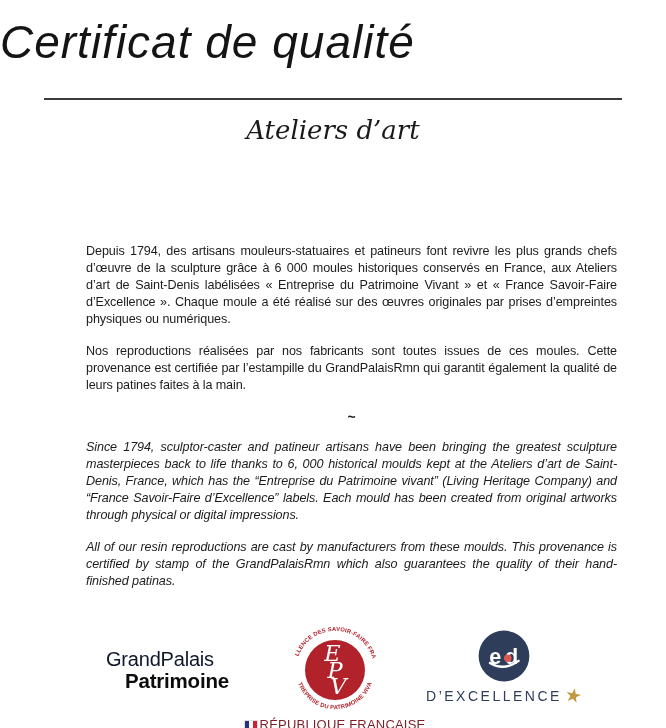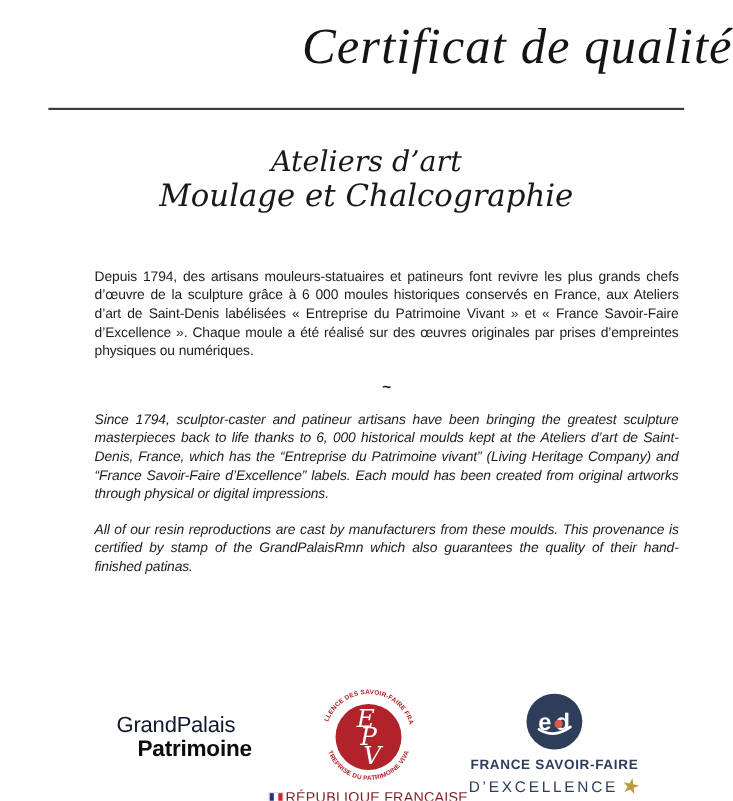--- a/index.html
+++ b/index.html
@@ -5,31 +5,31 @@
   html,body { margin:0; padding:0; }
   body {
     width:666px; height:728px; position:relative; overflow:hidden;
     background:#ffffff; color:#1c1c1c;
     font-family:"Liberation Sans", sans-serif;
   }
   .page { position:absolute; inset:0; }
 
   .title {
     position:absolute; top:0; left:0; right:0; margin:0;
-    text-align:right;
-    font-family:Liberation Serif, serif; font-style:italic; font-weight:normal;
+    text-align:left;
+    font-family:Liberation Sans, sans-serif; font-style:italic; font-weight:normal;
     font-size:46px; line-height:84px; letter-spacing:1px; color:#141414;
   }
   .rule { position:absolute; top:98px; left:44px; width:578px; height:2px; background:#3c3c3c; }
 
   .subtitle {
     position:absolute; left:0; right:0; text-align:center;
     font-family:"DejaVu Serif", serif; font-style:italic; color:#191919;
   }
-  .sub1 { top:132px; font-size:26px; }
+  .sub1 { top:115px; font-size:26px; }
   .sub2 { top:161px; font-size:28px; }
 
   .text-col { position:absolute; top:243px; left:56px; width:531px;margin-left:30px; }
   .text-col p {
     margin:0 0 15px; font-size:12.6px; line-height:17px;
     text-align:justify; letter-spacing:-0.1px;
   }
   .text-col p.en { font-style:italic; }
   .tilde { text-align:center; font-size:14px; font-weight:bold; line-height:17px; margin:0 0 13px; }
 
@@ -67,24 +67,24 @@
 </head>
 <body>
 
 <div class="page">
 
   <h1 class="title">Certificat de qualité</h1>
 
   <div class="rule"></div>
 
   <div class="subtitle sub1">Ateliers d’art</div>
-  <div class="subtitle sub2">Moulage et Chalcographie</div>
 
   <div class="text-col">
     <p class="fr">Depuis 1794, des artisans mouleurs-statuaires et patineurs font revivre les plus grands chefs d’œuvre de la sculpture grâce à 6 000 moules historiques conservés en France, aux Ateliers d’art de Saint-Denis labélisées « Entreprise du Patrimoine Vivant » et « France Savoir-Faire d’Excellence ». Chaque moule a été réalisé sur des œuvres originales par prises d’empreintes physiques ou numériques.</p>
+    <p class="fr">Nos reproductions réalisées par nos fabricants sont toutes issues de ces moules. Cette provenance est certifiée par l’estampille du GrandPalaisRmn qui garantit également la qualité de leurs patines faites à la main.</p>
     <div class="tilde">~</div>
     <p class="en">Since 1794, sculptor-caster and patineur artisans have been bringing the greatest sculpture masterpieces back to life thanks to 6, 000 historical moulds kept at the Ateliers d’art de Saint-Denis, France, which has the “Entreprise du Patrimoine vivant” (Living Heritage Company) and “France Savoir-Faire d’Excellence” labels. Each mould has been created from original artworks through physical or digital impressions.</p>
     <p class="en">All of our resin reproductions are cast by manufacturers from these moulds. This provenance is certified by stamp of the GrandPalaisRmn which also guarantees the quality of their hand-finished patinas.</p>
   </div>
 
   <div class="logo-gp">
     <div class="gp1">GrandPalais</div>
     <div class="gp2">Patrimoine</div>
   </div>
 
@@ -116,20 +116,19 @@
   </div>
 
   <div class="logo-ed">
     <svg width="54" height="54" viewBox="0 0 100 100">
       <circle cx="50" cy="50" r="47" fill="#2d3d5a"></circle>
       <text class="ed-mono" x="34" y="64">e</text>
       <text class="ed-mono" x="64" y="64">d</text>
       <path d="M 24 63 Q 50 79 77 59" stroke="#ffffff" stroke-width="4.5" fill="none" stroke-linecap="round"></path>
       <circle cx="57" cy="54" r="7" fill="#df564e"></circle>
     </svg>
-    <div class="ed-line1">FRANCE SAVOIR-FAIRE</div>
     <div class="ed-line2">
       <span>D’EXCELLENCE</span>
       <span class="ed-star">★</span>
     </div>
   </div>
 
 </div>
 
 </body></html>

